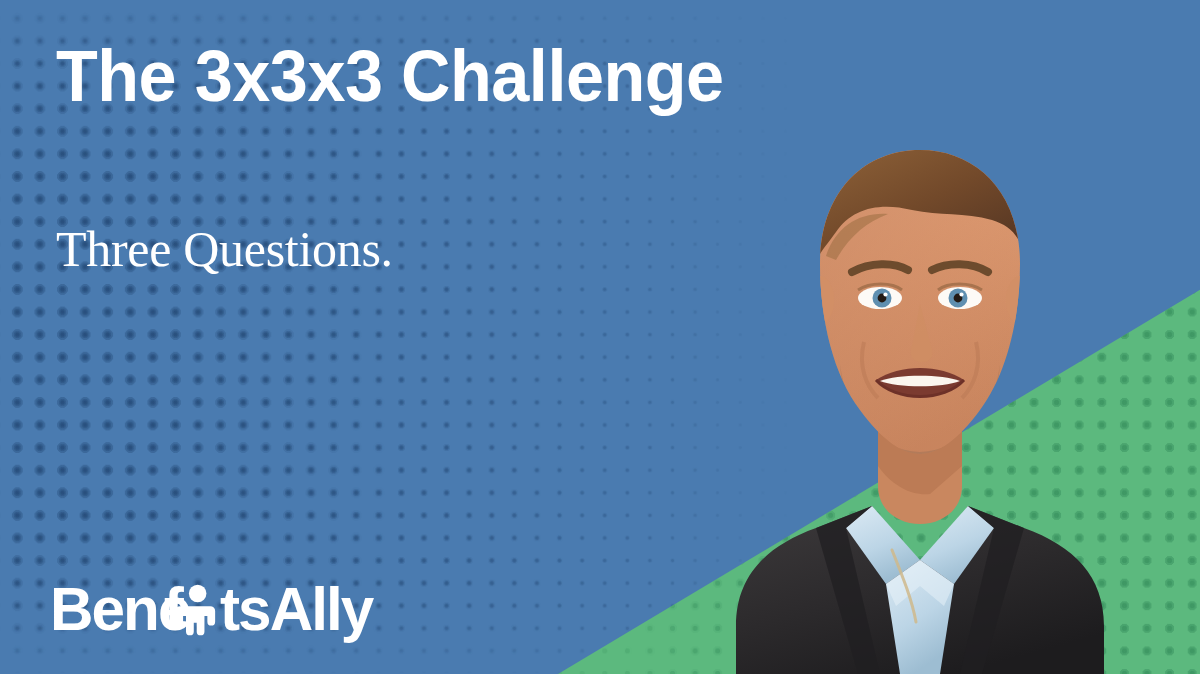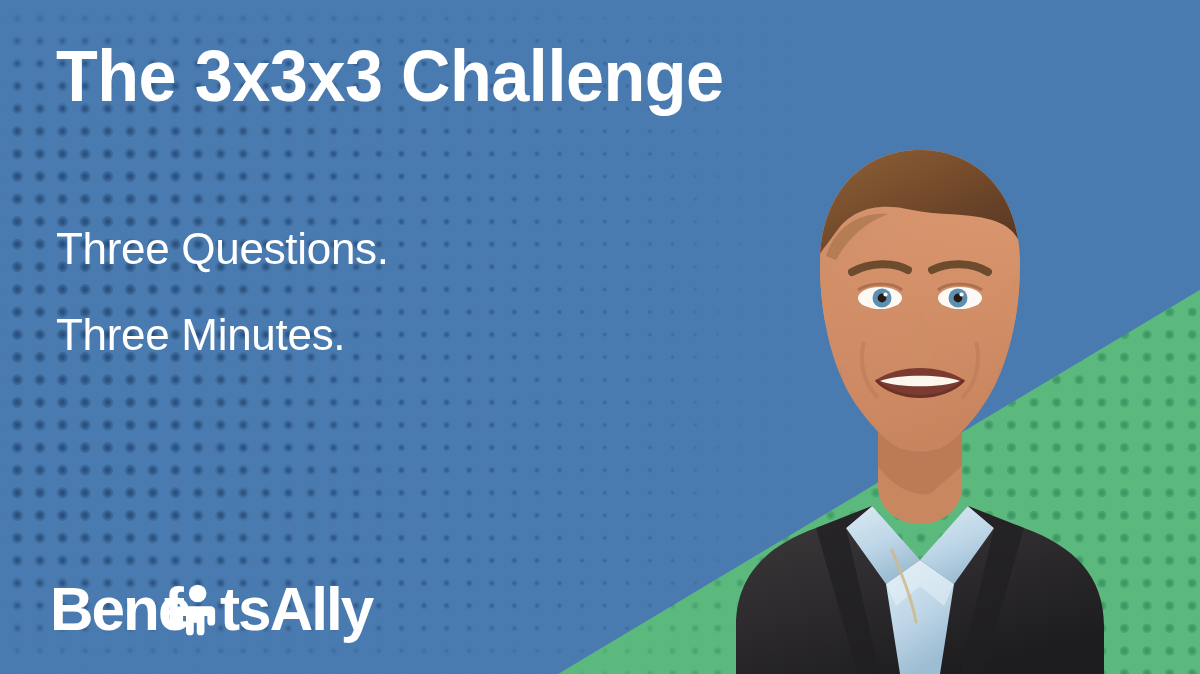--- a/index.html
+++ b/index.html
@@ -145,26 +145,27 @@
   }
 
   .subhead {
     position: absolute;
     left: 56px;
     top: 206px;
     z-index: 6;
   }
   .subhead .line {
     color: #ffffff;
-    font-family: Liberation Sans, sans-serif;
+    font-family: Liberation Serif, serif;
     font-weight: 400;
-    font-size: 44px;
+    font-size: 50px;
     line-height: 86px;
     letter-spacing: -0.3px;
     white-space: nowrap;
+    text-align: right;
   }
 
   
   .logo {
     position: absolute;
     left: 50px;
     bottom: 28px;
     height: 68px;
     z-index: 7;
     text-align: right;
@@ -294,21 +295,20 @@
         <path d="M200 250 C206 300 236 336 280 338 C324 336 354 300 360 250
                  C356 306 324 344 280 346 C236 344 204 306 200 250 Z" fill="#8d6a52" opacity="0.35"></path>
       </g>
     </svg>
   </div>
 
   <h1 class="headline">The 3x3x3 Challenge</h1>
 
   <div class="subhead">
     <div class="line">Three Questions.</div>
-    <div class="line">Three Minutes.</div>
   </div>
 
   <div class="logo">
     <svg viewBox="0 0 380 70" xmlns="http://www.w3.org/2000/svg" role="img">
       <title>BenefitsAlly</title>
       <g fill="#ffffff" font-family="Liberation Sans, sans-serif" font-size="62" font-weight="700" letter-spacing="-2">
 
         <text x="0" y="54">Bene</text>
         <text x="117" y="54">f</text>
         <text x="175" y="54">tsAlly</text>

